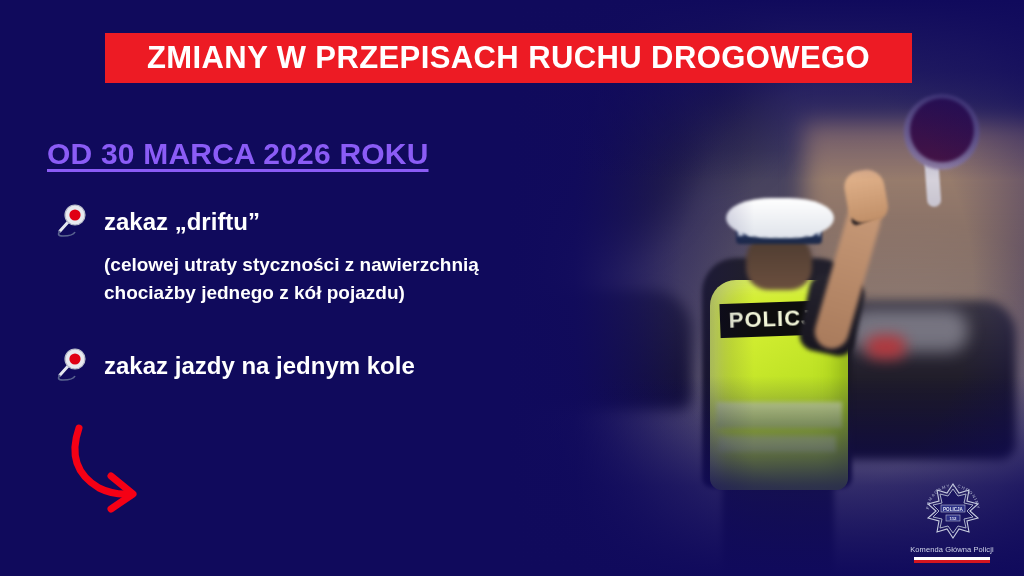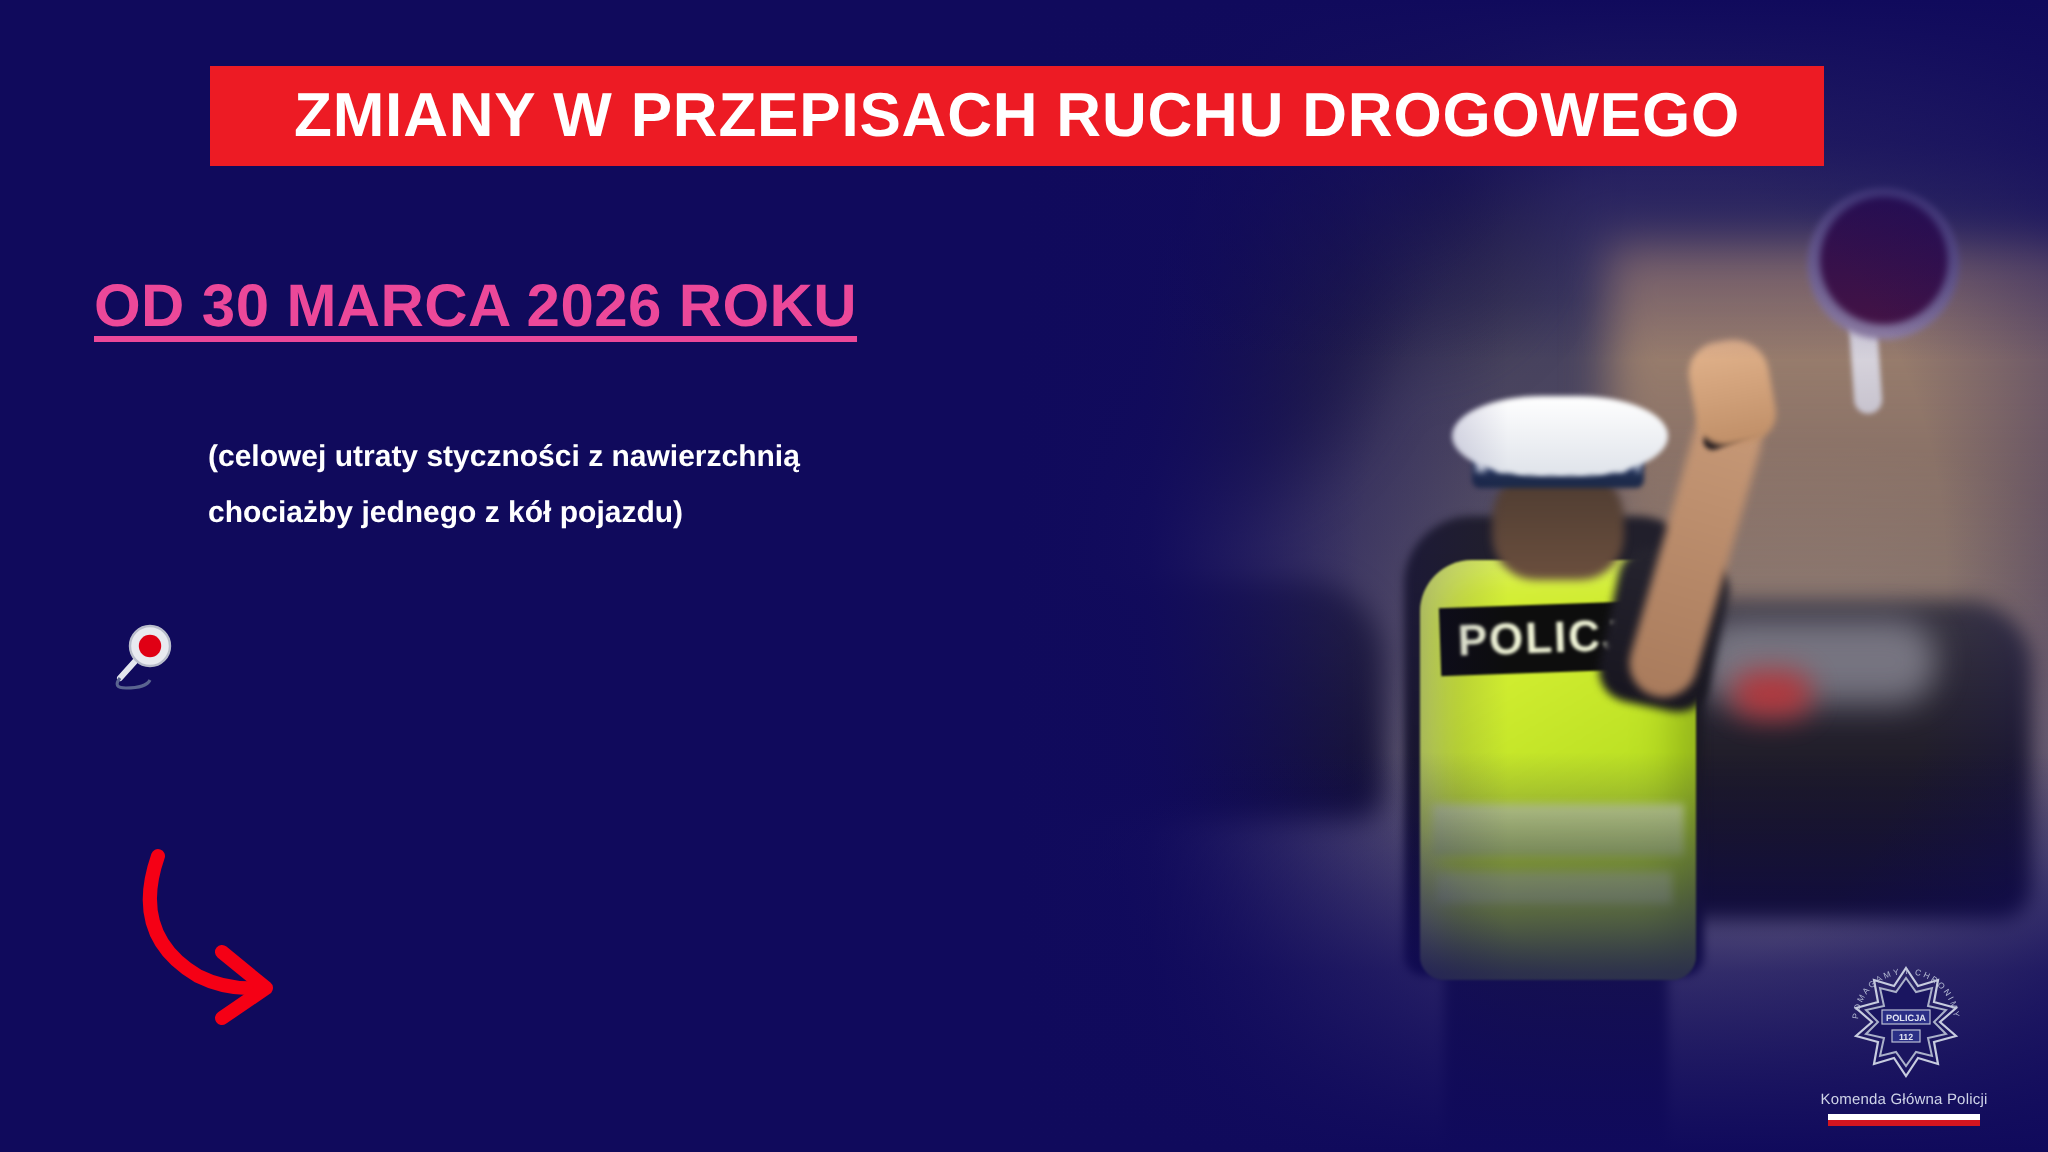--- a/index.html
+++ b/index.html
@@ -266,21 +266,21 @@
     font-weight:bold;
     font-size:31px;
     letter-spacing:.4px;
     white-space:nowrap;
   }
 
   
   .subtitle {
     position:absolute;
     left:47px; top:137px;
-    color:#ec4899;
+    color:#8b5cf6;
     font-family:"Liberation Sans", sans-serif;
     font-weight:bold;
     font-size:30px;
     letter-spacing:.2px;
     text-decoration:underline;
     text-underline-offset:5px;
     text-decoration-thickness:3px;
   }
 
   .bullets { position:absolute; left:52px; top:205px; width:500px; }
@@ -291,21 +291,21 @@
     font-family:"Liberation Sans", sans-serif;
     font-weight:bold;
     font-size:24px;
     line-height:34px;
   }
   .bullet-note {
     margin:10px 0 0 52px;
     color:#ffffff;
     font-family:"Liberation Sans", sans-serif;
     font-weight:bold;
-    font-size:15px;
+    font-size:19px;
     line-height:28px;
   }
   .bullet-gap { height:42px; }
 
   
   .arrow { position:absolute; left:55px; top:422px; width:110px; height:92px; }
   .statement {
     position:absolute;
     left:60px; top:470px;
     width:700px;
@@ -381,36 +381,48 @@
   </div>
 
   <div class="banner">
     <div class="banner-title">ZMIANY W PRZEPISACH RUCHU DROGOWEGO</div>
   </div>
 
   <div class="subtitle">OD 30 MARCA 2026 ROKU</div>
 
   <div class="bullets">
 
-    <div class="bullet-note">
-      <span>(celowej utraty styczności z nawierzchnią</span><br>
-      <span>chociażby jednego z kół pojazdu)</span>
-    </div>
-
-    <div class="bullet-gap"></div>
-
     <div class="bullet-row">
       <span class="bullet-icon">
         <svg viewBox="0 0 40 40" width="40" height="40" aria-hidden="true">
           <path d="M17 20 L8 30" stroke="#e3e6ee" stroke-width="3" stroke-linecap="round" fill="none"></path>
           <path d="M8 30 q-4 5 3 5 q10 0 12 -4" stroke="#5a6490" stroke-width="1.6" fill="none"></path>
           <circle cx="23" cy="14" r="10" fill="#e8eaf0" stroke="#b9bdcb" stroke-width="1.2"></circle>
           <circle cx="23" cy="14" r="5.6" fill="#e00014"></circle>
         </svg>
       </span>
+      <span class="bullet-text">zakaz „driftu”</span>
+    </div>
+    <div class="bullet-note">
+      <span>(celowej utraty styczności z nawierzchnią</span><br>
+      <span>chociażby jednego z kół pojazdu)</span>
+    </div>
+
+    <div class="bullet-gap"></div>
+
+    <div class="bullet-row">
+      <span class="bullet-icon">
+        <svg viewBox="0 0 40 40" width="40" height="40" aria-hidden="true">
+          <path d="M17 20 L8 30" stroke="#e3e6ee" stroke-width="3" stroke-linecap="round" fill="none"></path>
+          <path d="M8 30 q-4 5 3 5 q10 0 12 -4" stroke="#5a6490" stroke-width="1.6" fill="none"></path>
+          <circle cx="23" cy="14" r="10" fill="#e8eaf0" stroke="#b9bdcb" stroke-width="1.2"></circle>
+          <circle cx="23" cy="14" r="5.6" fill="#e00014"></circle>
+        </svg>
+      </span>
+      <span class="bullet-text">zakaz jazdy na jednym kole</span>
     </div>
 
   </div>
 
   <div class="arrow">
     <svg viewBox="0 0 110 92" width="110" height="92" aria-hidden="true">
       <path d="M24 6 Q10 46 44 66 Q58 73 74 72" stroke="#f50015" stroke-width="7" fill="none" stroke-linecap="round"></path>
       <path d="M56 54 L78 72 L56 87" stroke="#f50015" stroke-width="7" fill="none" stroke-linecap="round" stroke-linejoin="round"></path>
     </svg>
   </div>

